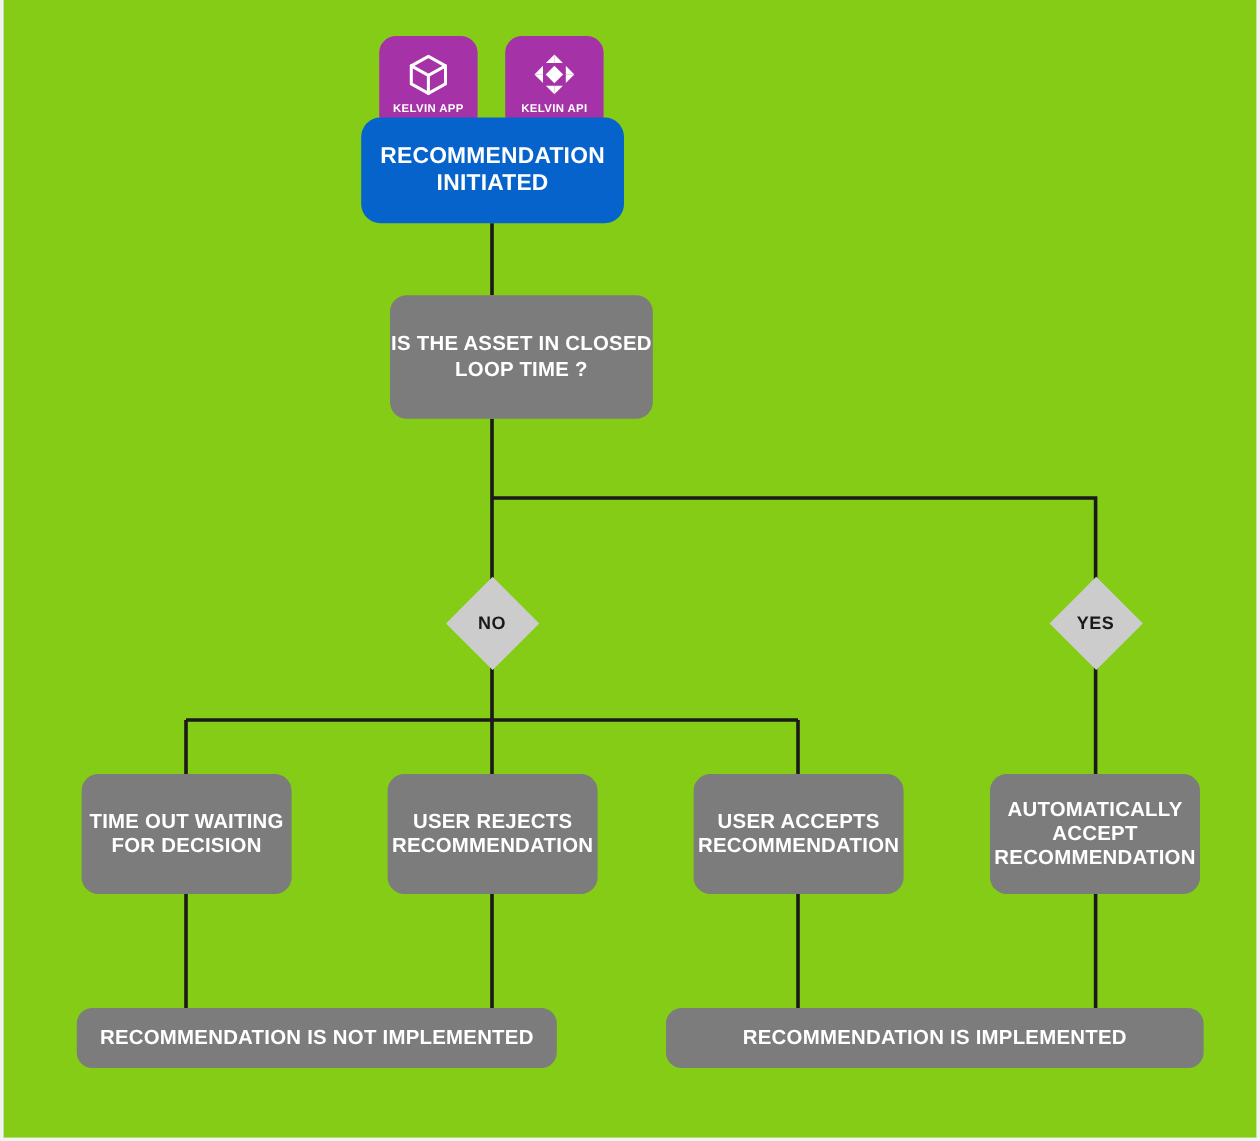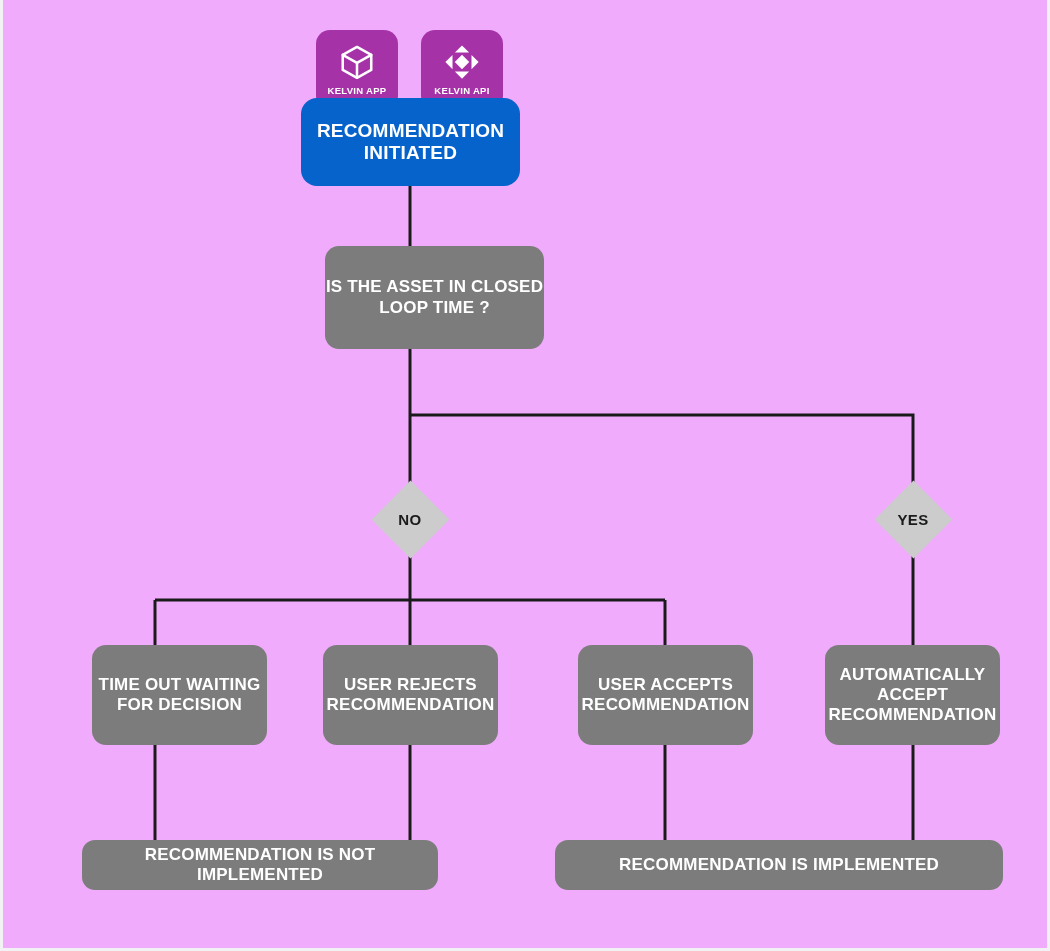--- a/index.html
+++ b/index.html
@@ -11,21 +11,21 @@
     width: 1050px;
     height: 951px;
     font-family: "Liberation Sans", sans-serif;
     overflow: hidden;
   }
 
   #canvas {
     position: relative;
     width: 1050px;
     height: 951px;
-    background: #f0abfc;
+    background: #84cc16;
     box-sizing: border-box;
     border-left: 3px solid #f2f2f4;
     border-right: 3px solid #f2f2f4;
     border-bottom: 3px solid #f2f2f4;
   }
 
   
   #wires {
     position: absolute;
     left: 0;
@@ -210,21 +210,21 @@
   <div class="diamond" style="left:871px; top:480px;">
     <span class="dshape"></span>
     <span class="dlabel">YES</span>
   </div>
 
   <div class="diamond" style="left:368px; top:480px;">
     <span class="dshape"></span>
     <span class="dlabel">NO</span>
   </div>
 
-  <div class="node node-gray" style="left:65px; top:645px; width:175px; height:100px;margin-left:24px;">
+  <div class="node node-gray" style="left:65px; top:645px; width:175px; height:100px;">
     <div>
       <div>TIME OUT WAITING</div>
       <div>FOR DECISION</div>
     </div>
   </div>
 
   <div class="node node-gray" style="left:320px; top:645px; width:175px; height:100px;">
     <div>
       <div>USER REJECTS</div>
       <div>RECOMMENDATION</div>
@@ -239,21 +239,21 @@
   </div>
 
   <div class="node node-gray" style="left:822px; top:645px; width:175px; height:100px;">
     <div>
       <div>AUTOMATICALLY</div>
       <div>ACCEPT</div>
       <div>RECOMMENDATION</div>
     </div>
   </div>
 
-  <div class="node node-gray node-wide" style="left:79px; top:840px; width:356px; height:50px;">
+  <div class="node node-gray node-wide" style="left:61px; top:840px; width:400px; height:50px;">
     <span>RECOMMENDATION IS NOT IMPLEMENTED</span>
   </div>
 
   <div class="node node-gray node-wide" style="left:552px; top:840px; width:448px; height:50px;">
     <span>RECOMMENDATION IS IMPLEMENTED</span>
   </div>
 
 </div>
 
 </body></html>

